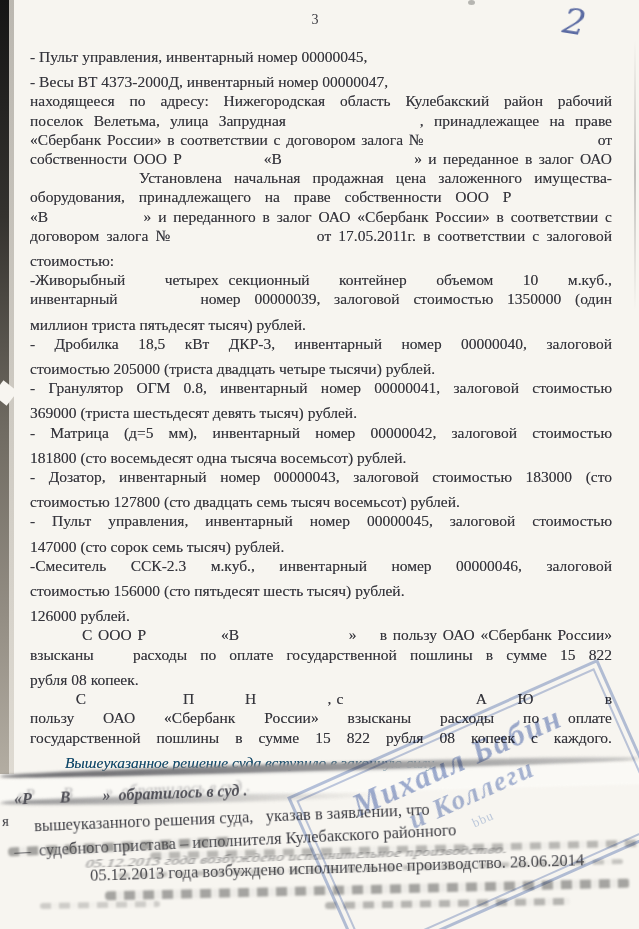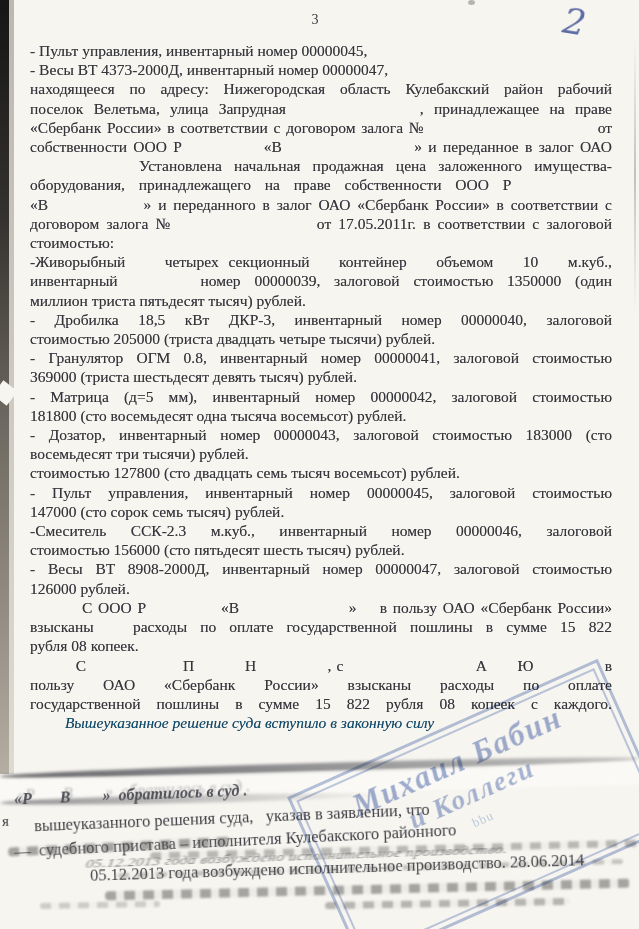--- a/index.html
+++ b/index.html
@@ -23,21 +23,21 @@
   .page-number{position:absolute;left:300px;top:12px;width:30px;text-align:center;
     font-size:14px;color:#3a3a40;}
   .handwritten{position:absolute;left:563px;top:4px;font-size:36px;line-height:36px;
     font-family:"DejaVu Serif",serif;font-style:italic;color:#5b6ba3;
     transform:rotate(9deg);filter:blur(.3px);}
   
   .body{position:absolute;left:30px;top:41px;width:582px;z-index:1;
     font-size:15.5px;line-height:19.2px;color:#35353c;
     text-shadow:0 0 .35px rgba(53,53,60,.55);}
   .line{text-align:justify;text-align-last:justify;min-height:19.2px;}
-  .line.nj{text-align-last:left;}
+  .line.nj{text-align-last:left;margin-top:6px;}
   .line.struck{font-style:italic;color:#0c4a6e;filter:blur(.45px);}
   
   .streak{position:absolute;border-radius:50%;}
   .streak-dark1{left:0;top:763px;width:639px;height:9px;z-index:2;
     transform:rotate(-1.6deg);filter:blur(1.6px);
     background:linear-gradient(90deg,#66666a,#98989a 55%,#c2c2c0);}
   .streak-white{left:-10px;top:771px;width:660px;height:22px;z-index:2;border-radius:0;
     transform:rotate(-1.6deg);background:#fdfdfa;opacity:.58;filter:blur(1px);}
   .streak-dark2{left:0;top:795px;width:370px;height:8px;z-index:2;
     transform:rotate(-1.2deg);filter:blur(1.6px);opacity:.8;
@@ -104,27 +104,25 @@
       <div class="line">-Живорыбный&nbsp;&nbsp;&nbsp;&nbsp;четырех секционный&nbsp;&nbsp;&nbsp;контейнер&nbsp;&nbsp;&nbsp;объемом&nbsp;&nbsp;&nbsp;10&nbsp;&nbsp;&nbsp;м.куб.,</div>
       <div class="line">инвентарный&nbsp;&nbsp;&nbsp;&nbsp;&nbsp;&nbsp;номер 00000039, залоговой стоимостью 1350000 (один</div>
       <div class="line nj">миллион триста пятьдесят тысяч) рублей.</div>
       <div class="line">- Дробилка 18,5 кВт ДКР-3, инвентарный номер 00000040, залоговой</div>
       <div class="line nj">стоимостью 205000 (триста двадцать четыре тысячи) рублей.</div>
       <div class="line">- Гранулятор ОГМ 0.8, инвентарный номер 00000041, залоговой стоимостью</div>
       <div class="line nj">369000 (триста шестьдесят девять тысяч) рублей.</div>
       <div class="line">- Матрица (д=5 мм), инвентарный номер 00000042, залоговой стоимостью</div>
       <div class="line nj">181800 (сто восемьдесят одна тысяча восемьсот) рублей.</div>
       <div class="line">- Дозатор, инвентарный номер 00000043, залоговой стоимостью 183000 (сто</div>
-      <div class="line nj">восемьдесят три тысячи) рублей.</div>
       <div class="line nj">стоимостью 127800 (сто двадцать семь тысяч восемьсот) рублей.</div>
       <div class="line">- Пульт управления, инвентарный номер 00000045, залоговой стоимостью</div>
       <div class="line nj">147000 (сто сорок семь тысяч) рублей.</div>
       <div class="line">-Смеситель ССК-2.3 м.куб., инвентарный номер 00000046, залоговой</div>
       <div class="line nj">стоимостью 156000 (сто пятьдесят шесть тысяч) рублей.</div>
-      <div class="line">- Весы ВТ 8908-2000Д, инвентарный номер 00000047, залоговой стоимостью</div>
       <div class="line nj">126000 рублей.</div>
       <div class="line">&nbsp;&nbsp;&nbsp;&nbsp;&nbsp;&nbsp;&nbsp;&nbsp;&nbsp;С ООО Р&nbsp;&nbsp;&nbsp;&nbsp;&nbsp;&nbsp;&nbsp;&nbsp;&nbsp;&nbsp;&nbsp;&nbsp;&nbsp;«В&nbsp;&nbsp;&nbsp;&nbsp;&nbsp;&nbsp;&nbsp;&nbsp;&nbsp;&nbsp;&nbsp;&nbsp;&nbsp;&nbsp;&nbsp;&nbsp;&nbsp;&nbsp;&nbsp;»&nbsp;&nbsp;&nbsp;&nbsp;в пользу ОАО «Сбербанк России»</div>
       <div class="line">взысканы&nbsp;&nbsp;&nbsp;расходы по оплате государственной пошлины в сумме 15&nbsp;822</div>
       <div class="line nj">рубля 08 копеек.</div>
       <div class="line">&nbsp;&nbsp;&nbsp;&nbsp;&nbsp;&nbsp;&nbsp;&nbsp;&nbsp;С&nbsp;&nbsp;&nbsp;&nbsp;&nbsp;&nbsp;&nbsp;&nbsp;&nbsp;&nbsp;&nbsp;&nbsp;&nbsp;&nbsp;&nbsp;&nbsp;&nbsp;&nbsp;&nbsp;П&nbsp;&nbsp;&nbsp;&nbsp;&nbsp;&nbsp;&nbsp;&nbsp;&nbsp;&nbsp;Н&nbsp;&nbsp;&nbsp;&nbsp;&nbsp;&nbsp;&nbsp;&nbsp;&nbsp;&nbsp;&nbsp;&nbsp;&nbsp;&nbsp;, с&nbsp;&nbsp;&nbsp;&nbsp;&nbsp;&nbsp;&nbsp;&nbsp;&nbsp;&nbsp;&nbsp;&nbsp;&nbsp;&nbsp;&nbsp;&nbsp;&nbsp;&nbsp;&nbsp;&nbsp;&nbsp;&nbsp;&nbsp;&nbsp;&nbsp;&nbsp;А&nbsp;&nbsp;&nbsp;&nbsp;&nbsp;&nbsp;Ю&nbsp;&nbsp;&nbsp;&nbsp;&nbsp;&nbsp;&nbsp;&nbsp;&nbsp;&nbsp;&nbsp;&nbsp;&nbsp;&nbsp;в</div>
       <div class="line">пользу ОАО «Сбербанк России» взысканы расходы по оплате</div>
       <div class="line">государственной пошлины в сумме 15&nbsp;822 рубля 08 копеек с каждого.</div>
       <div class="line nj struck">&nbsp;&nbsp;&nbsp;&nbsp;&nbsp;&nbsp;&nbsp;&nbsp;&nbsp;Вышеуказанное решение суда вступило в законную силу</div>
     </div>
 

